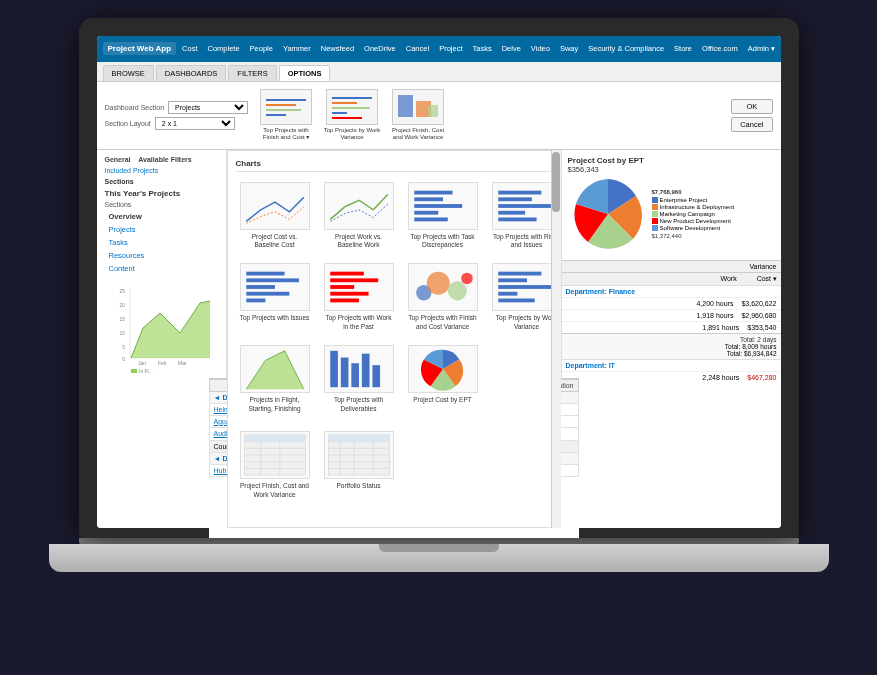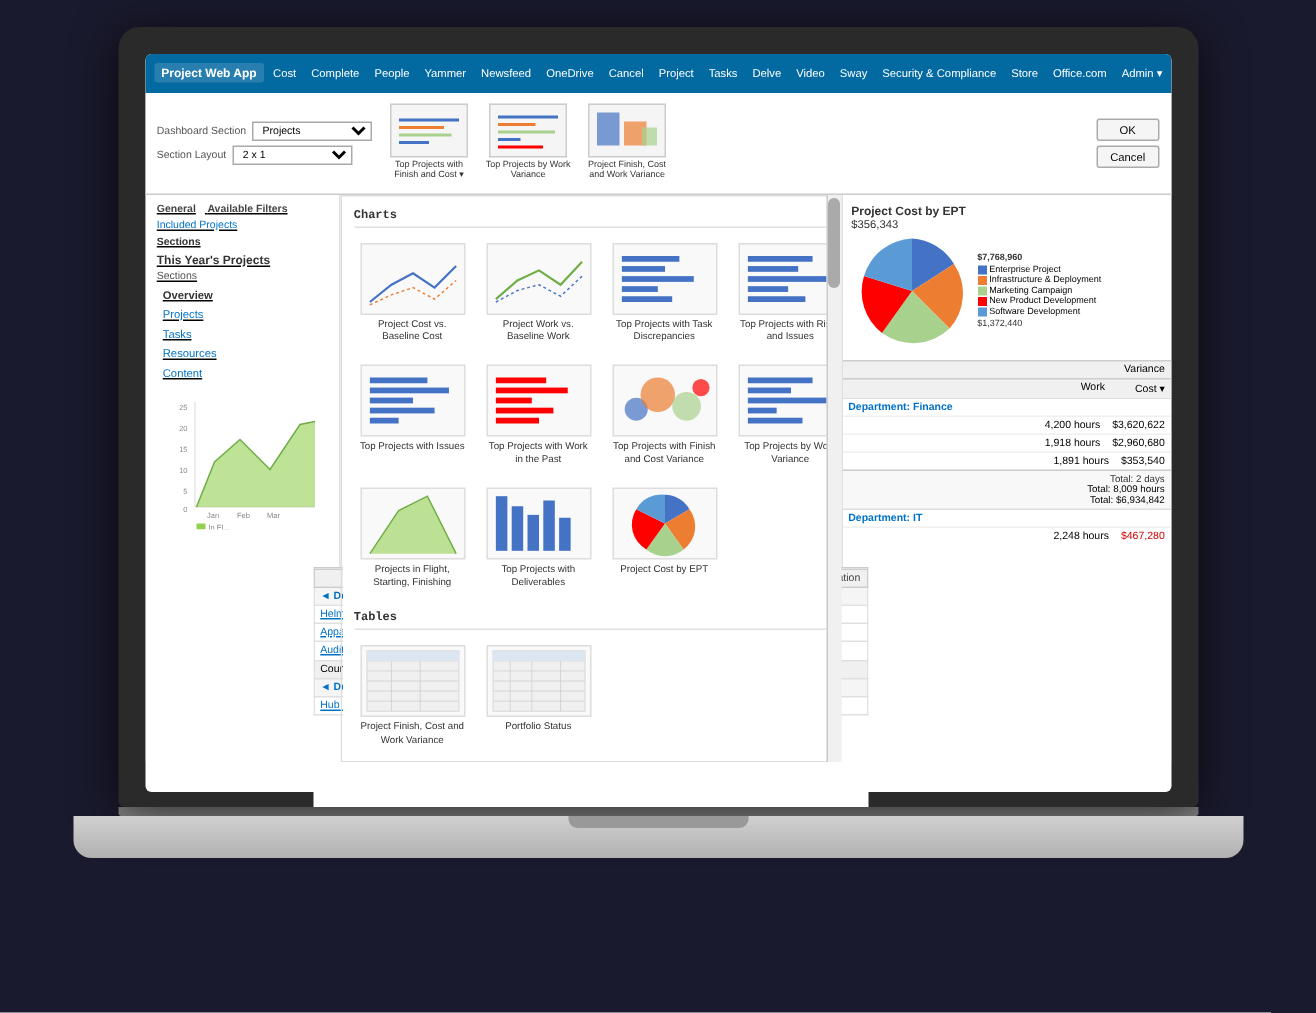--- a/index.html
+++ b/index.html
@@ -191,42 +191,40 @@
     }
 
     
     .sidebar {
       width: 130px;
       background: #fff;
       border-right: 1px solid #e0e0e0;
       padding: 6px 8px;
       font-size: 7.5px;
       flex-shrink: 0;
-      text-decoration: underline;
     }
     .sidebar-section-title {
       font-size: 7px;
       font-weight: bold;
       color: #333;
       margin-bottom: 4px;
     }
     .sidebar-item {
       padding: 2px 4px;
       cursor: pointer;
       color: #0072c6;
       font-size: 7.5px;
     }
     .chart-picker-section-title {
       font-size: 8px;
       font-weight: bold;
       color: #333;
       margin-bottom: 6px;
       padding-bottom: 3px;
       border-bottom: 1px solid #e0e0e0;
-      font-family: Liberation Mono, monospace;
     }
     .chart-grid {
       display: grid;
       grid-template-columns: repeat(4, 1fr);
       gap: 6px;
       margin-bottom: 10px;
     }
     .chart-grid-item {
       display: flex;
       flex-direction: column;
@@ -324,20 +322,26 @@
         <div class="nav-item">Tasks</div>
         <div class="nav-item">Delve</div>
         <div class="nav-item">Video</div>
         <div class="nav-item">Sway</div>
         <div class="nav-item">Security &amp; Compliance</div>
         <div class="nav-item">Store</div>
         <div class="nav-item">Office.com</div>
         <div class="nav-item">Admin ▾</div>
       </div>
 
+      <div class="toolbar-tabs">
+        <div class="toolbar-tab">BROWSE</div>
+        <div class="toolbar-tab">DASHBOARDS</div>
+        <div class="toolbar-tab">FILTERS</div>
+        <div class="toolbar-tab active">OPTIONS</div>
+      </div>
 
       <div class="ribbon">
         <div class="ribbon-group">
           <div class="ribbon-label-row">
             <span class="ribbon-label">Dashboard Section</span>
             <select class="ribbon-select">
               <option>Projects</option>
             </select>
           </div>
           <div class="ribbon-label-row">
@@ -570,21 +574,20 @@
                     <path d="M35,24 L52,14 A20,20 0 0,1 48,42 Z" fill="#ED7D31"></path>
                     <path d="M35,24 L48,42 A20,20 0 0,1 22,42 Z" fill="#A9D18E"></path>
                     <path d="M35,24 L22,42 A20,20 0 0,1 15,14 Z" fill="#FF0000"></path>
                     <path d="M35,24 L15,14 A20,20 0 0,1 35,4 Z" fill="#5B9BD5"></path>
                   </svg>
                 </div>
                 <div class="chart-item-label">Project Cost by EPT</div>
               </div>
             </div>
 
-            <div class="chart-picker-section-title">Tables</div>
             <div class="chart-grid" style="grid-template-columns: repeat(4,1fr);">
               <div class="chart-grid-item">
                 <div class="chart-thumb">
                   <svg width="70" height="48" viewBox="0 0 70 48">
 
                     <rect x="3" y="3" width="64" height="42" fill="#f0f0f0" stroke="#ccc" stroke-width="0.5"></rect>
                     <line x1="3" y1="10" x2="67" y2="10" stroke="#ccc" stroke-width="0.5"></line>
                     <line x1="3" y1="17" x2="67" y2="17" stroke="#ccc" stroke-width="0.5"></line>
                     <line x1="3" y1="24" x2="67" y2="24" stroke="#ccc" stroke-width="0.5"></line>
                     <line x1="3" y1="31" x2="67" y2="31" stroke="#ccc" stroke-width="0.5"></line>

